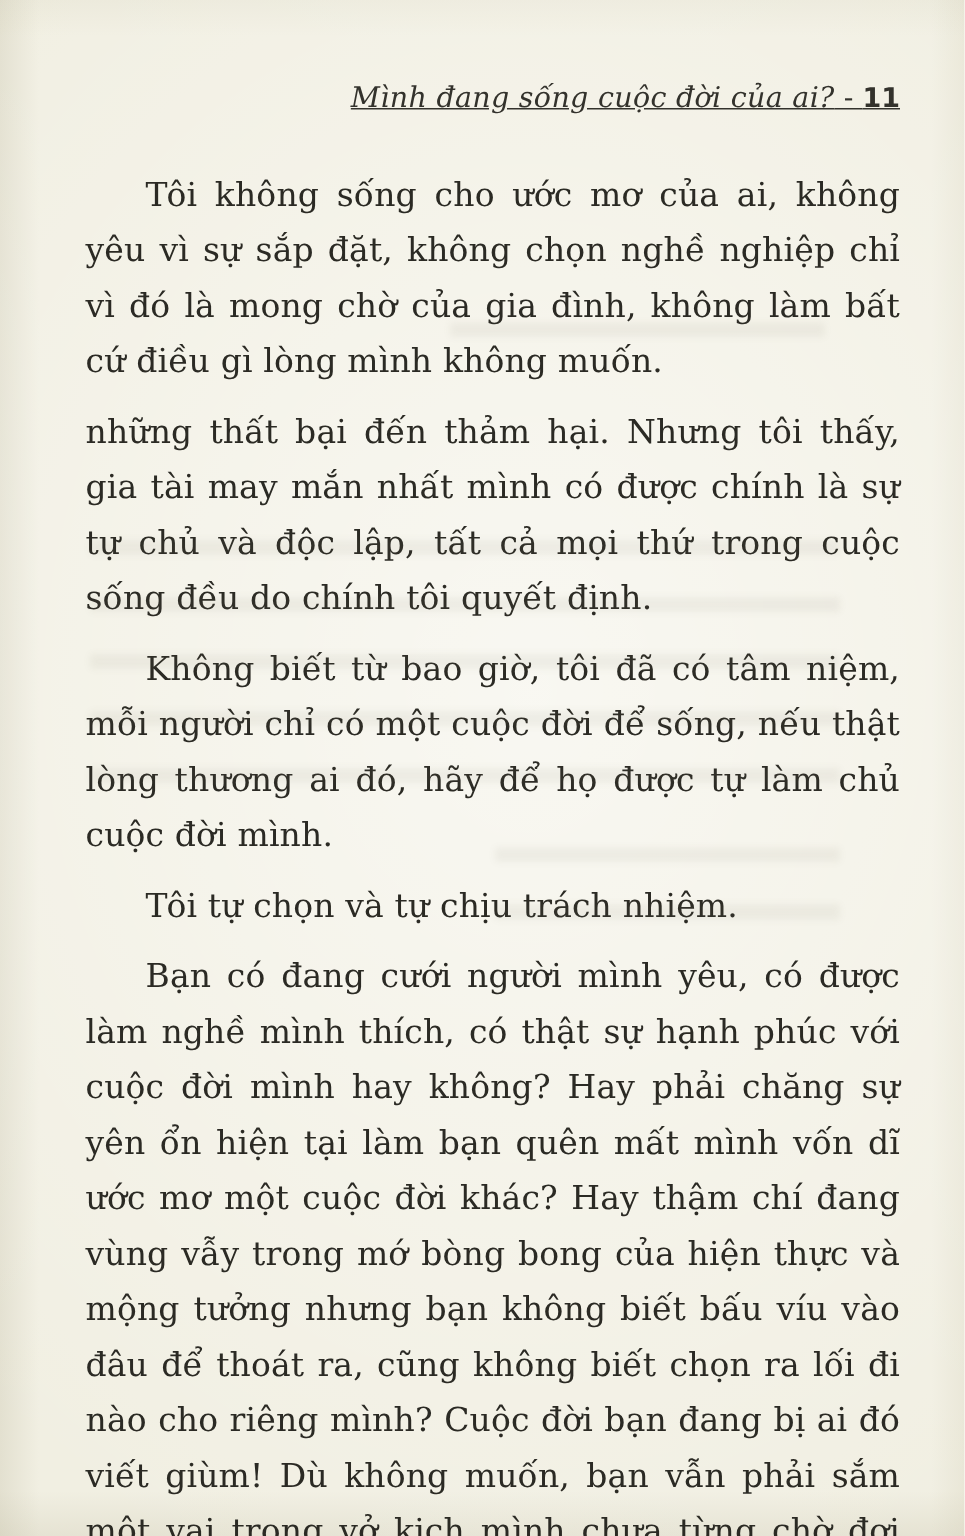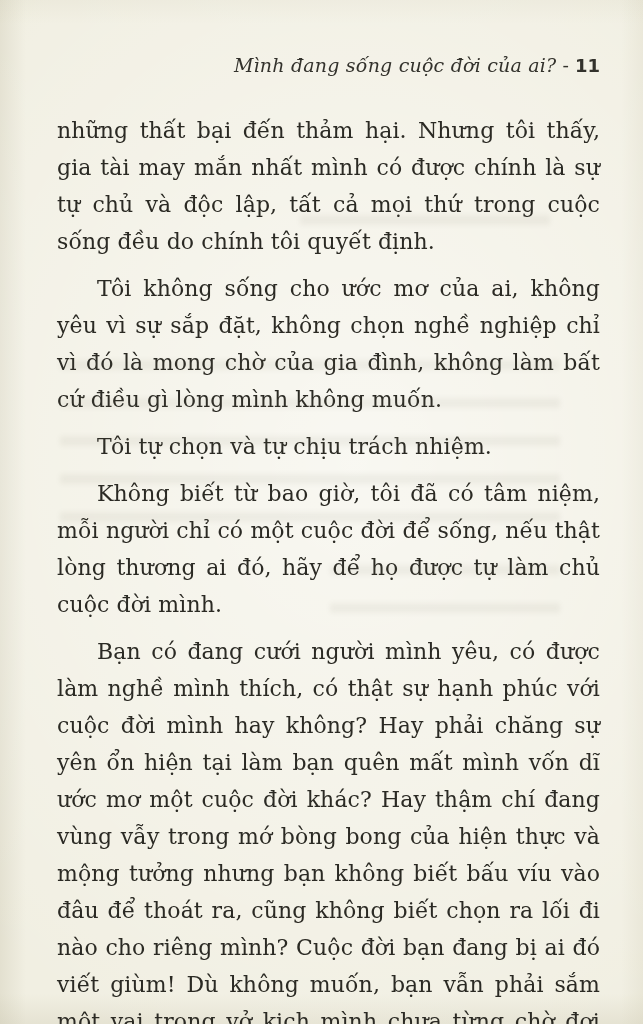--- a/index.html
+++ b/index.html
@@ -16,20 +16,21 @@
     overflow:hidden;
     font-family:"DejaVu Serif", serif;
     color:#2b2a24;
   }
   .running-head{
     position:absolute;
     top:54px; right:43px;
     font-size:19px;
     color:#33322c;
     white-space:nowrap;
+    text-decoration:underline;
   }
   .running-head .title{ font-style:italic; letter-spacing:0.2px; }
   .running-head .pagenum{
     font-family:"DejaVu Sans", sans-serif;
     font-weight:700;
     font-size:18px;
     font-style:normal;
   }
   .body-text{
     position:absolute;
@@ -63,27 +64,27 @@
 <body>
 
 <div class="page">
 
   <div class="running-head">
     <span class="title">Mình đang sống cuộc đời của ai?</span><span class="sep"> - </span><span class="pagenum">11</span>
   </div>
 
   <div class="body-text">
 
+    <p class="para indent"><span>Tôi không sống cho ước mơ của ai, không yêu vì sự sắp đặt, không chọn nghề nghiệp chỉ vì đó là mong chờ của gia đình, không làm bất cứ điều gì lòng mình không muốn.</span></p>
+
     <p class="para"><span>những thất bại đến thảm hại. Nhưng tôi thấy, gia tài may mắn nhất mình có được chính là sự tự chủ và độc lập, tất cả mọi thứ trong cuộc sống đều do chính tôi quyết định.</span></p>
 
-    <p class="para indent"><span>Tôi không sống cho ước mơ của ai, không yêu vì sự sắp đặt, không chọn nghề nghiệp chỉ vì đó là mong chờ của gia đình, không làm bất cứ điều gì lòng mình không muốn.</span></p>
+    <p class="para indent"><span>Không biết từ bao giờ, tôi đã có tâm niệm, mỗi người chỉ có một cuộc đời để sống, nếu thật lòng thương ai đó, hãy để họ được tự làm chủ cuộc đời mình.</span></p>
 
     <p class="para indent"><span>Tôi tự chọn và tự chịu trách nhiệm.</span></p>
-
-    <p class="para indent"><span>Không biết từ bao giờ, tôi đã có tâm niệm, mỗi người chỉ có một cuộc đời để sống, nếu thật lòng thương ai đó, hãy để họ được tự làm chủ cuộc đời mình.</span></p>
 
 
     <p class="para indent"><span>Bạn có đang cưới người mình yêu, có được làm nghề mình thích, có thật sự hạnh phúc với cuộc đời mình hay không? Hay phải chăng sự yên ổn hiện tại làm bạn quên mất mình vốn dĩ ước mơ một cuộc đời khác? Hay thậm chí đang vùng vẫy trong mớ bòng bong của hiện thực và mộng tưởng nhưng bạn không biết bấu víu vào đâu để thoát ra, cũng không biết chọn ra lối đi nào cho riêng mình? Cuộc đời bạn đang bị ai đó viết giùm! Dù không muốn, bạn vẫn phải sắm một vai trong vở kịch mình chưa từng chờ đợi đó.</span></p>
 
   </div>
 
   <div class="ghost g1"></div>
   <div class="ghost g2"></div>
   <div class="ghost g3"></div>
 

